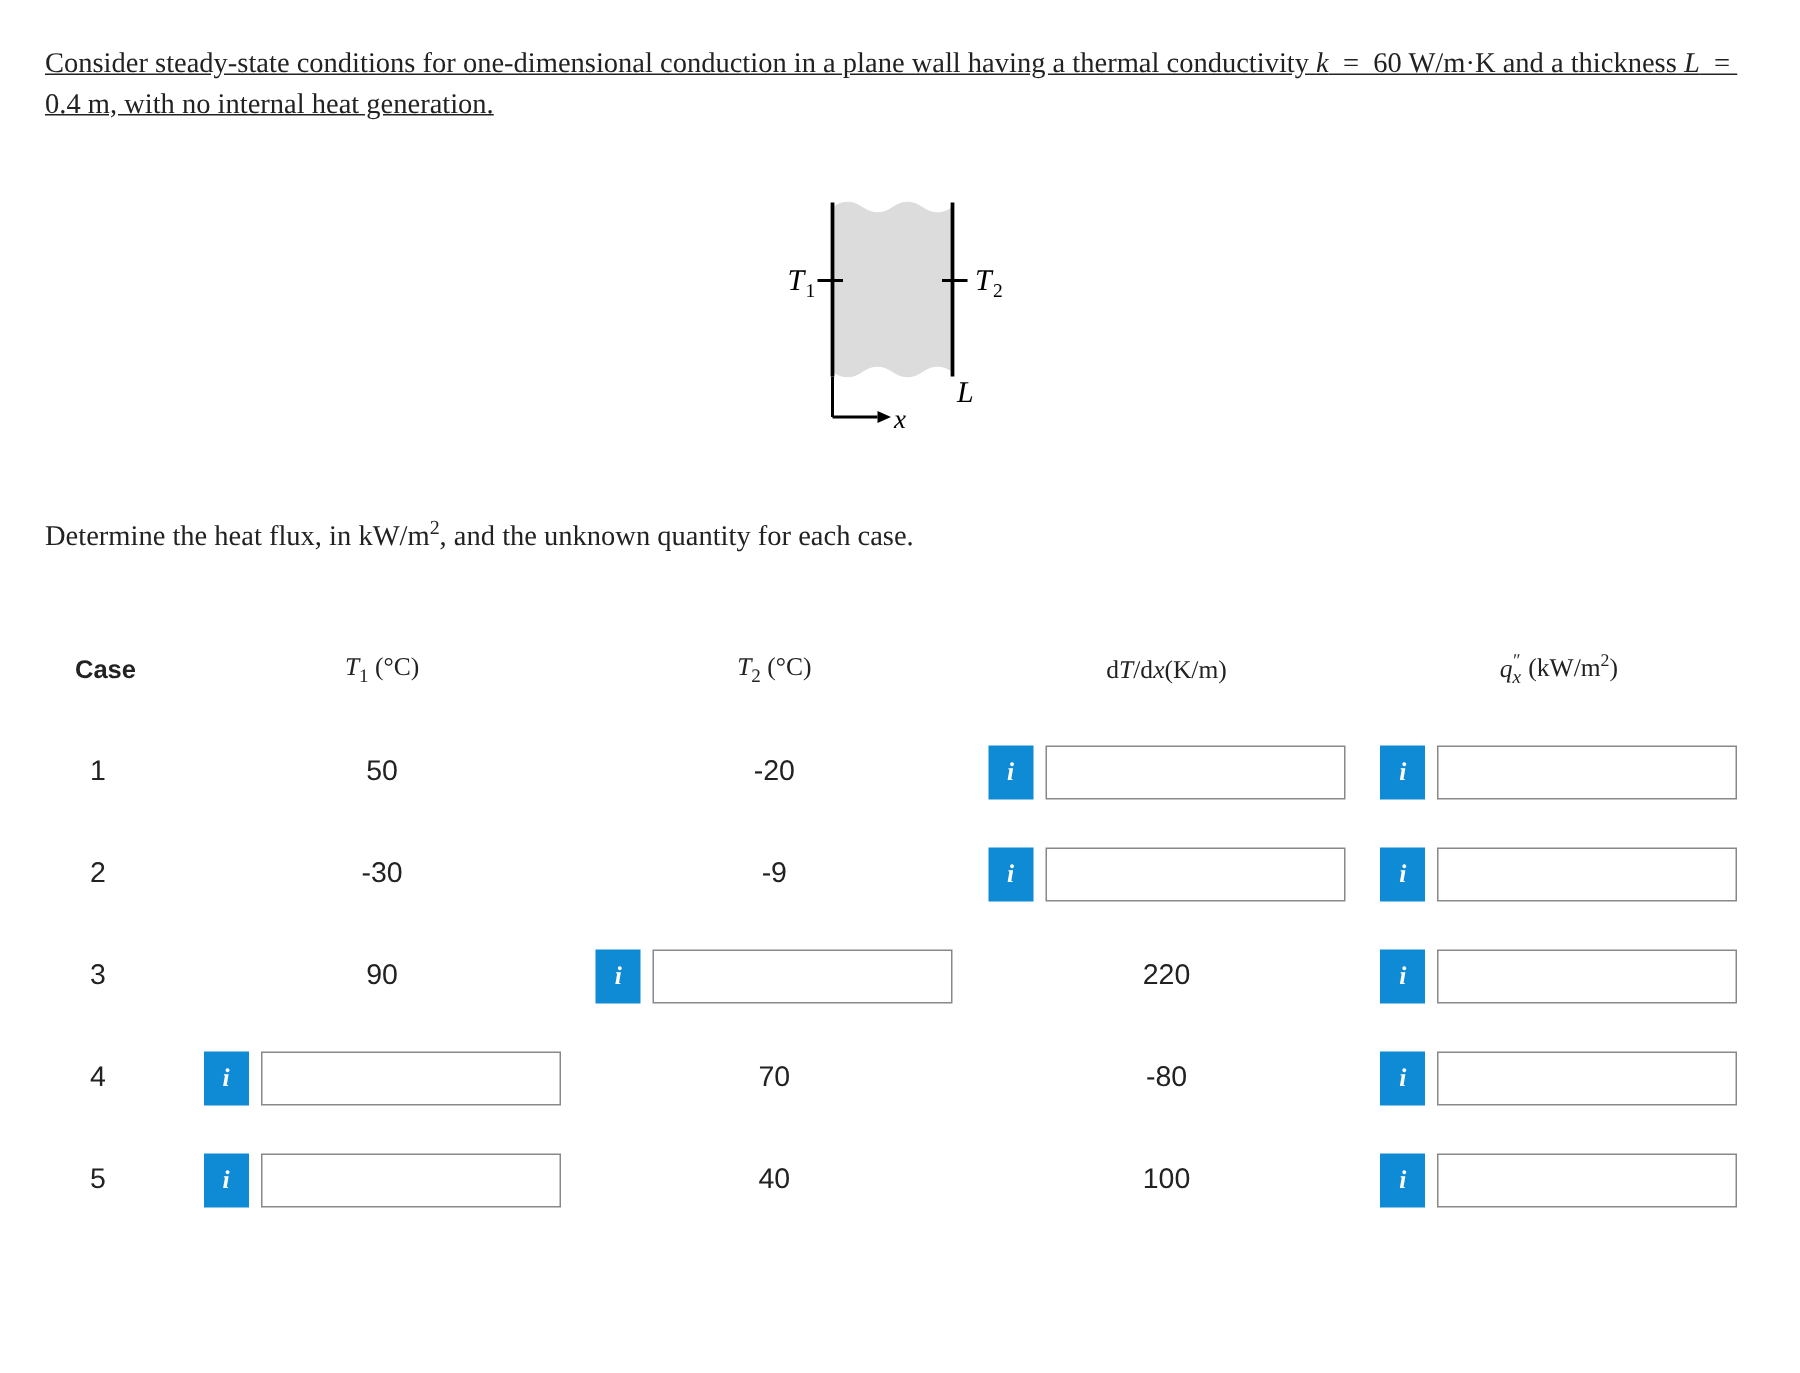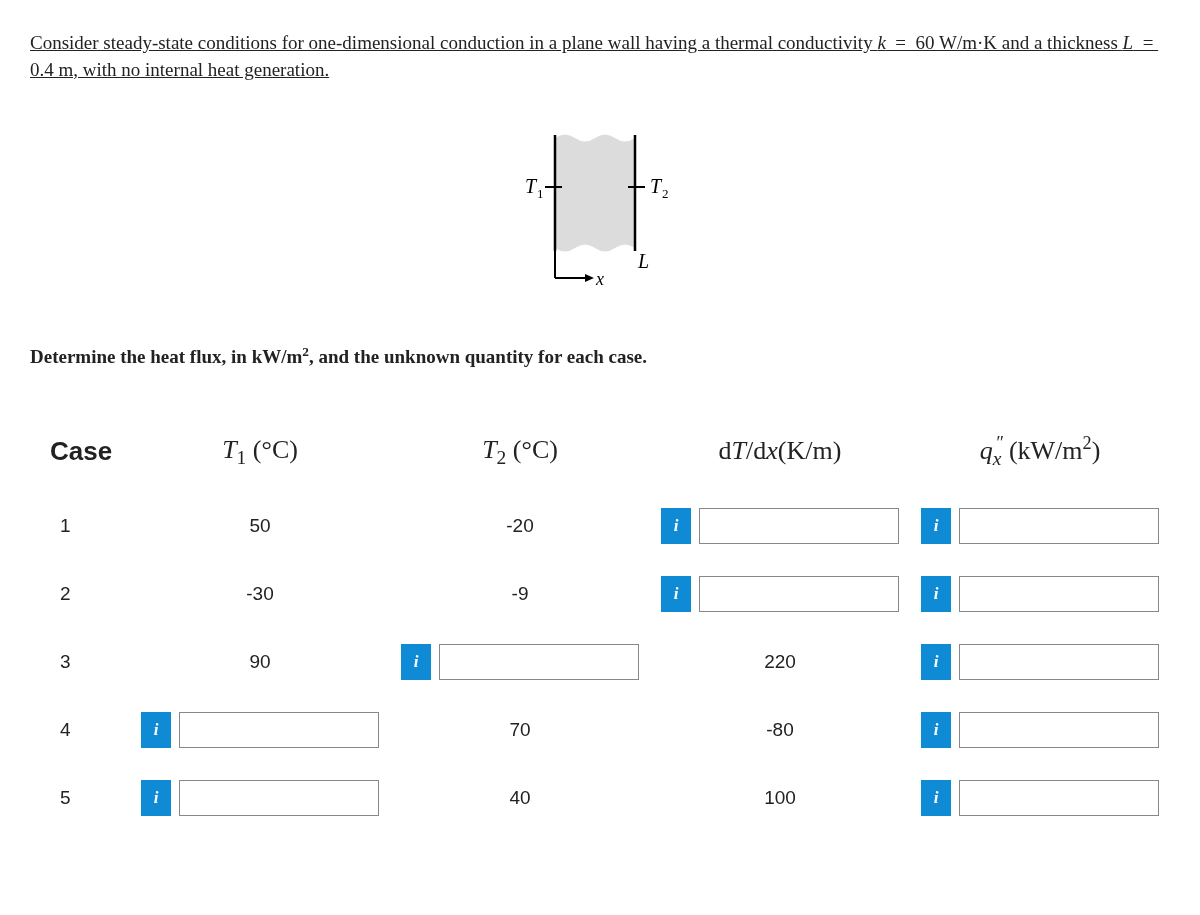--- a/index.html
+++ b/index.html
@@ -17,33 +17,32 @@
     text-decoration: underline;
   }
   .diagram-wrap {
     display: flex;
     justify-content: center;
     margin: 30px 0 40px 0;
   }
   svg { display: block; }
   .followup {
     margin-bottom: 50px;
-    font-weight: bold;
   }
   sup { font-size: 0.7em; }
   sub { font-size: 0.75em; }
   table {
     width: 100%;
     border-collapse: collapse;
     margin-top: 20px;
   }
   th {
     font-family: Georgia, 'Times New Roman', serif;
     font-weight: normal;
-    font-size: 26px;
+    font-size: 17px;
     text-align: center;
     padding: 10px 4px 20px 4px;
   }
   th.case-head { font-weight: bold; font-family: Arial, sans-serif; text-align: left; padding-left: 20px; }
   td {
     padding: 16px 4px;
     text-align: center;
     font-family: Arial, sans-serif;
     font-size: 19px;
     vertical-align: middle;

